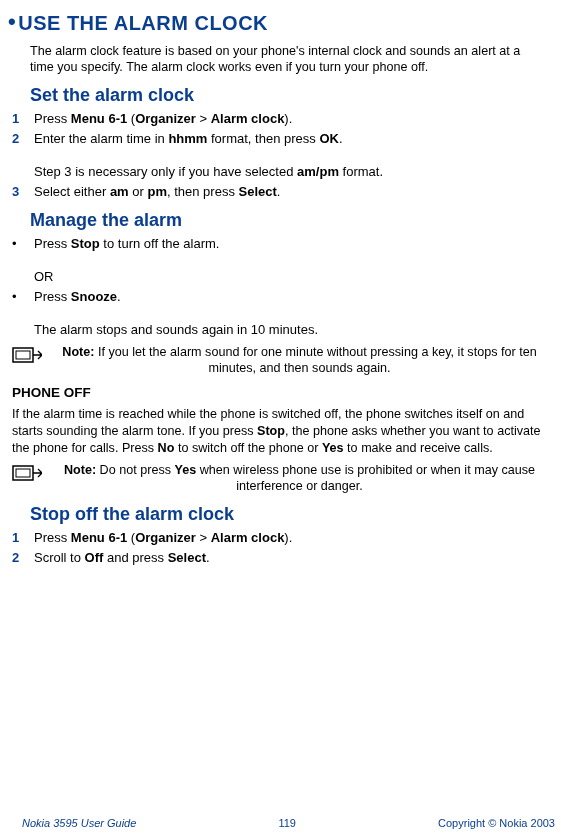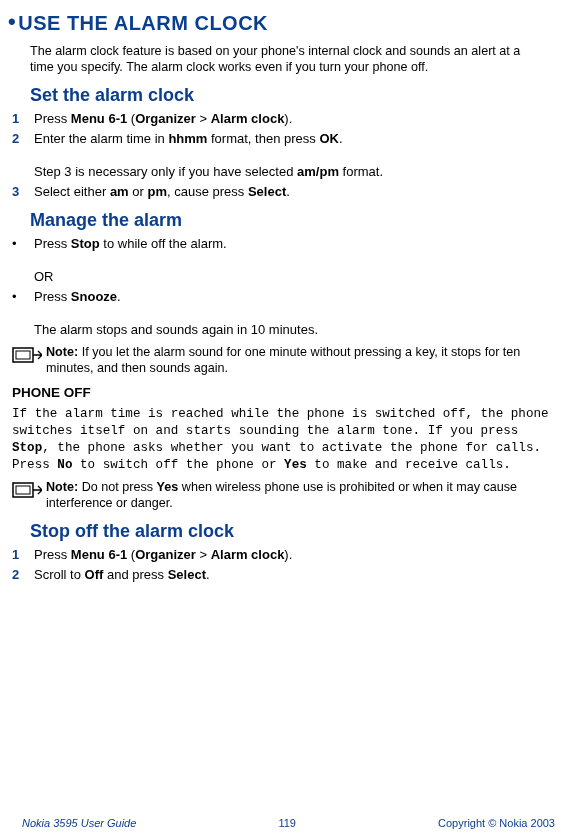--- a/index.html
+++ b/index.html
@@ -73,37 +73,37 @@
     margin-top: 3px;
   }
   .bullet-dot {
     width: 22px;
     flex-shrink: 0;
   }
   .note-row {
     display: flex;
     margin-left: 4px;
     margin-top: 5px;
+    text-align: center;
   }
   .note-ico {
     width: 34px;
     flex-shrink: 0;
     padding-top: 3px;
   }
   .note-text {
     flex: 1;
     font-size: 12.6px;
   }
   .body-p {
     margin-left: 4px;
     margin-top: 4px;
     font-size: 12.6px;
     line-height: 1.35;
     font-stretch: condensed;
-    font-family: Liberation Mono, monospace;
   }
   b { font-weight: 700; }
   .footer {
     position: absolute;
     bottom: 10px;
     left: 22px;
     right: 6px;
     display: flex;
     justify-content: space-between;
     color: #0A3E8F;
@@ -125,27 +125,27 @@
     <div class="step-num">1</div>
     <div class="step-body"><span>Press </span><b>Menu 6-1</b><span> (</span><b>Organizer</b><span> &gt; </span><b>Alarm clock</b><span>).</span></div>
   </div>
   <div class="step">
     <div class="step-num">2</div>
     <div class="step-body"><span>Enter the alarm time in </span><b>hhmm</b><span> format, then press </span><b>OK</b><span>.</span></div>
   </div>
   <div class="sub"><span>Step 3 is necessary only if you have selected </span><b>am/pm</b><span> format.</span></div>
   <div class="step">
     <div class="step-num">3</div>
-    <div class="step-body"><span>Select either </span><b>am</b><span> or </span><b>pm</b><span>, cause press </span><b>Select</b><span>.</span></div>
+    <div class="step-body"><span>Select either </span><b>am</b><span> or </span><b>pm</b><span>, then press </span><b>Select</b><span>.</span></div>
   </div>
 
   <div class="h2">Manage the alarm</div>
   <div class="bullet-row">
     <div class="bullet-dot">•</div>
-    <div><span>Press </span><b>Stop</b><span> to while off the alarm.</span></div>
+    <div><span>Press </span><b>Stop</b><span> to turn off the alarm.</span></div>
   </div>
   <div class="sub">OR</div>
   <div class="bullet-row">
     <div class="bullet-dot">•</div>
     <div><span>Press </span><b>Snooze</b><span>.</span></div>
   </div>
   <div class="sub">The alarm stops and sounds again in 10 minutes.</div>
   <div class="note-row">
     <div class="note-ico">
       <svg width="30" height="22" viewBox="0 0 30 22">

